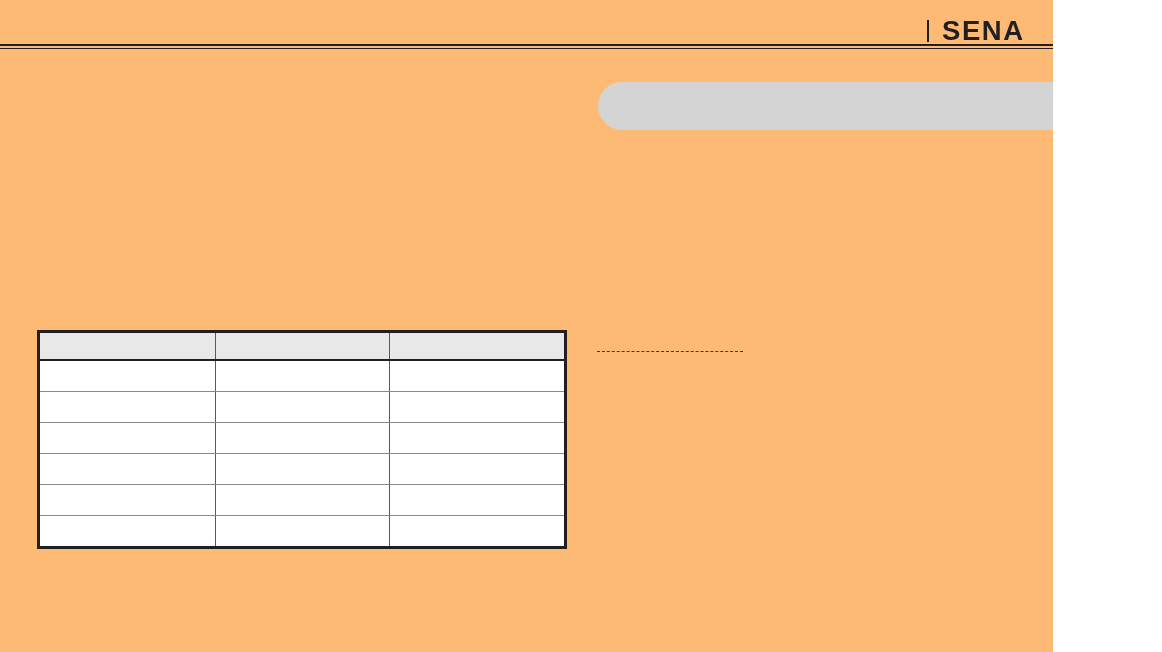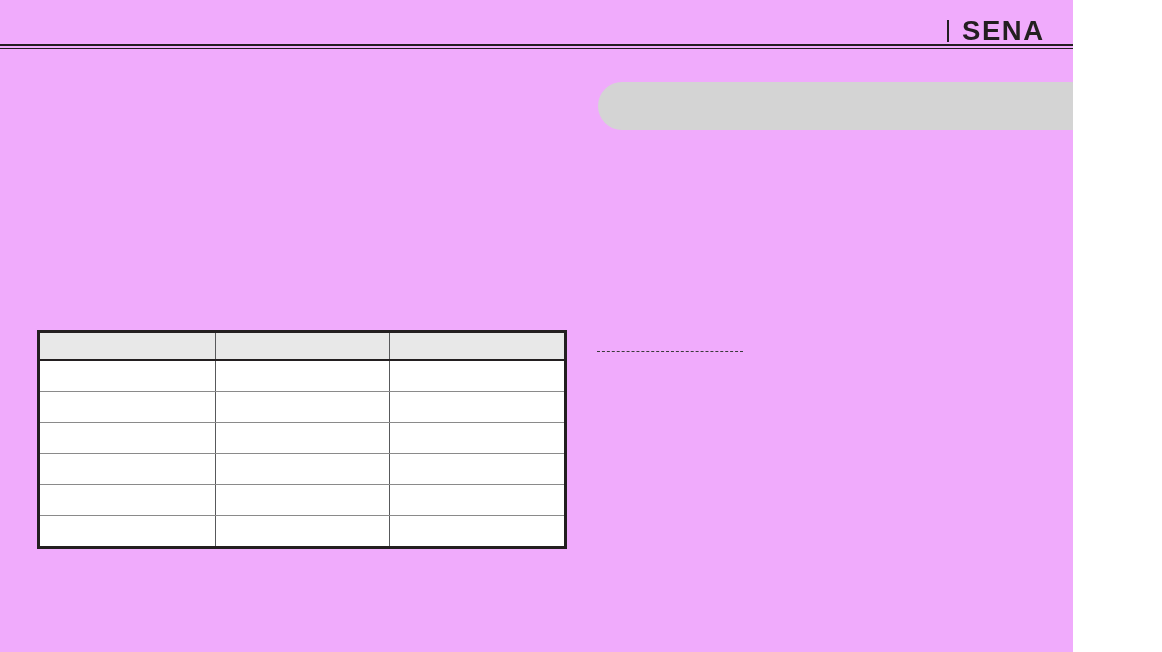--- a/index.html
+++ b/index.html
@@ -10,23 +10,22 @@
   }
   body {
     font-family: "Liberation Sans", sans-serif;
     color: #231f20;
   }
 
   #page {
     position: relative;
     width: 1053px;
     height: 652px;
-    background: #f0abfc;
+    background: #fdba74;
     overflow: hidden;
-    padding-left: 20px;
   }
 
   
   .header-rule-top {
     position: absolute;
     left: 0;
     top: 44px;
     width: 1162px;
     height: 2px;
     background: #231f20;

